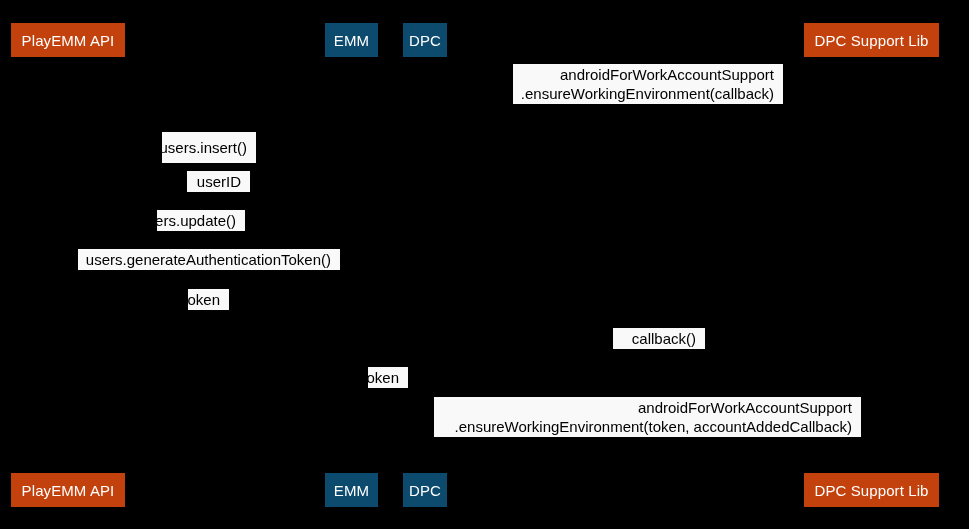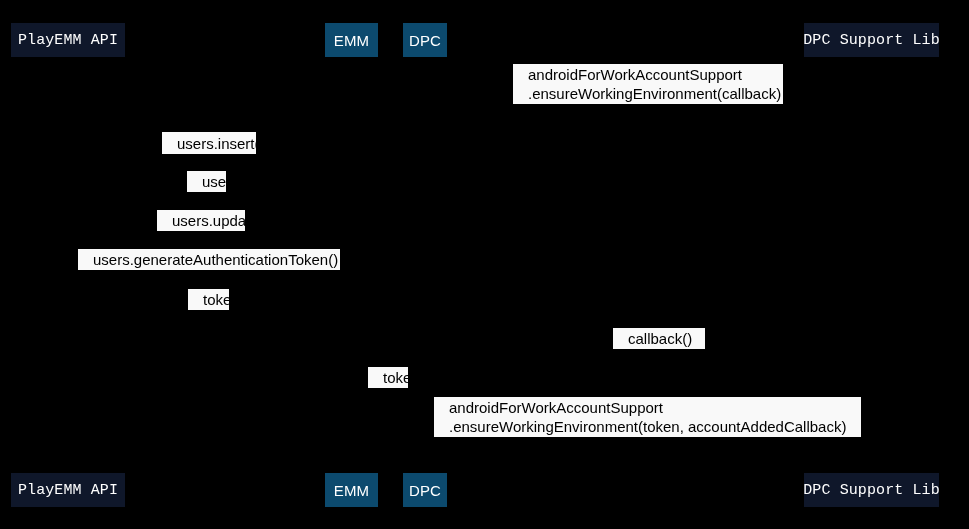--- a/index.html
+++ b/index.html
@@ -28,21 +28,21 @@
     display: flex;
     align-items: center;
     justify-content: center;
     color: #ffffff;
     font-size: 15px;
     line-height: 1;
     letter-spacing: 0.1px;
     white-space: nowrap;
     user-select: none;
   }
-  .participant.green { background: #0f172a; font-family: Liberation Mono, monospace; }
+  .participant.green { background: #c2410c; }
   .participant.blue  { background: #0c4a6e; }
 
   
   .lifeline {
     position: absolute;
     width: 1px;
     background: #000000;
   }
 
   
@@ -55,24 +55,24 @@
   
   .msg-label {
     position: absolute;
     box-sizing: border-box;
     background: #f9f9f9;
     color: #000000;
     font-size: 15px;
     line-height: 19px;
     text-align: center;
     white-space: pre;
-    padding: 1px 15px;
+    padding: 1px 9px;
     display: flex;
     flex-direction: column;
-    align-items: flex-start;
+    align-items: flex-end;
     justify-content: center;
     user-select: none;
   }
   .msg-label .ln { display: block; }
   .msg-label.one-line { line-height: 19px; }
 </style>
 </head>
 <body>
 
 <div id="diagram">
@@ -100,22 +100,22 @@
       <div class="participant green" style="left: 804px; top: 23px; width: 135px; height: 34px;">DPC Support Lib</div>
     </div>
   <div id="participants-bottom">
       <div class="participant green" style="left: 11px; top: 473px; width: 114px; height: 34px;">PlayEMM API</div>
       <div class="participant blue" style="left: 325px; top: 473px; width: 53px; height: 34px;">EMM</div>
       <div class="participant blue" style="left: 403px; top: 473px; width: 44px; height: 34px;">DPC</div>
       <div class="participant green" style="left: 804px; top: 473px; width: 135px; height: 34px;">DPC Support Lib</div>
     </div>
   <div id="messages">
       <div class="msg-label" style="left: 513px; top: 64px; width: 270px; height: 40px;"><span class="ln">androidForWorkAccountSupport</span><span class="ln">.ensureWorkingEnvironment(callback)</span></div>
-      <div class="msg-label one-line" style="left: 162px; top: 132px; width: 94px; height: 22px;"><span class="ln">users.insert()</span></div>
-      <div class="msg-label one-line" style="left: 187px; top: 171px; width: 39px; height: 21px;"><span class="ln">userID</span></div>
+      <div class="msg-label one-line" style="left: 162px; top: 132px; width: 94px; height: 31px;"><span class="ln">users.insert()</span></div>
+      <div class="msg-label one-line" style="left: 187px; top: 171px; width: 63px; height: 21px;"><span class="ln">userID</span></div>
       <div class="msg-label one-line" style="left: 157px; top: 210px; width: 88px; height: 21px;"><span class="ln">users.update()</span></div>
       <div class="msg-label one-line" style="left: 78px; top: 249px; width: 262px; height: 21px;"><span class="ln">users.generateAuthenticationToken()</span></div>
       <div class="msg-label one-line" style="left: 188px; top: 289px; width: 41px; height: 21px;"><span class="ln">token</span></div>
       <div class="msg-label one-line" style="left: 613px; top: 328px; width: 92px; height: 21px;"><span class="ln">callback()</span></div>
       <div class="msg-label one-line" style="left: 368px; top: 367px; width: 40px; height: 21px;"><span class="ln">token</span></div>
       <div class="msg-label" style="left: 434px; top: 397px; width: 427px; height: 40px;"><span class="ln">androidForWorkAccountSupport</span><span class="ln">.ensureWorkingEnvironment(token, accountAddedCallback)</span></div>
     </div>
 </div>
 
 </body></html>

